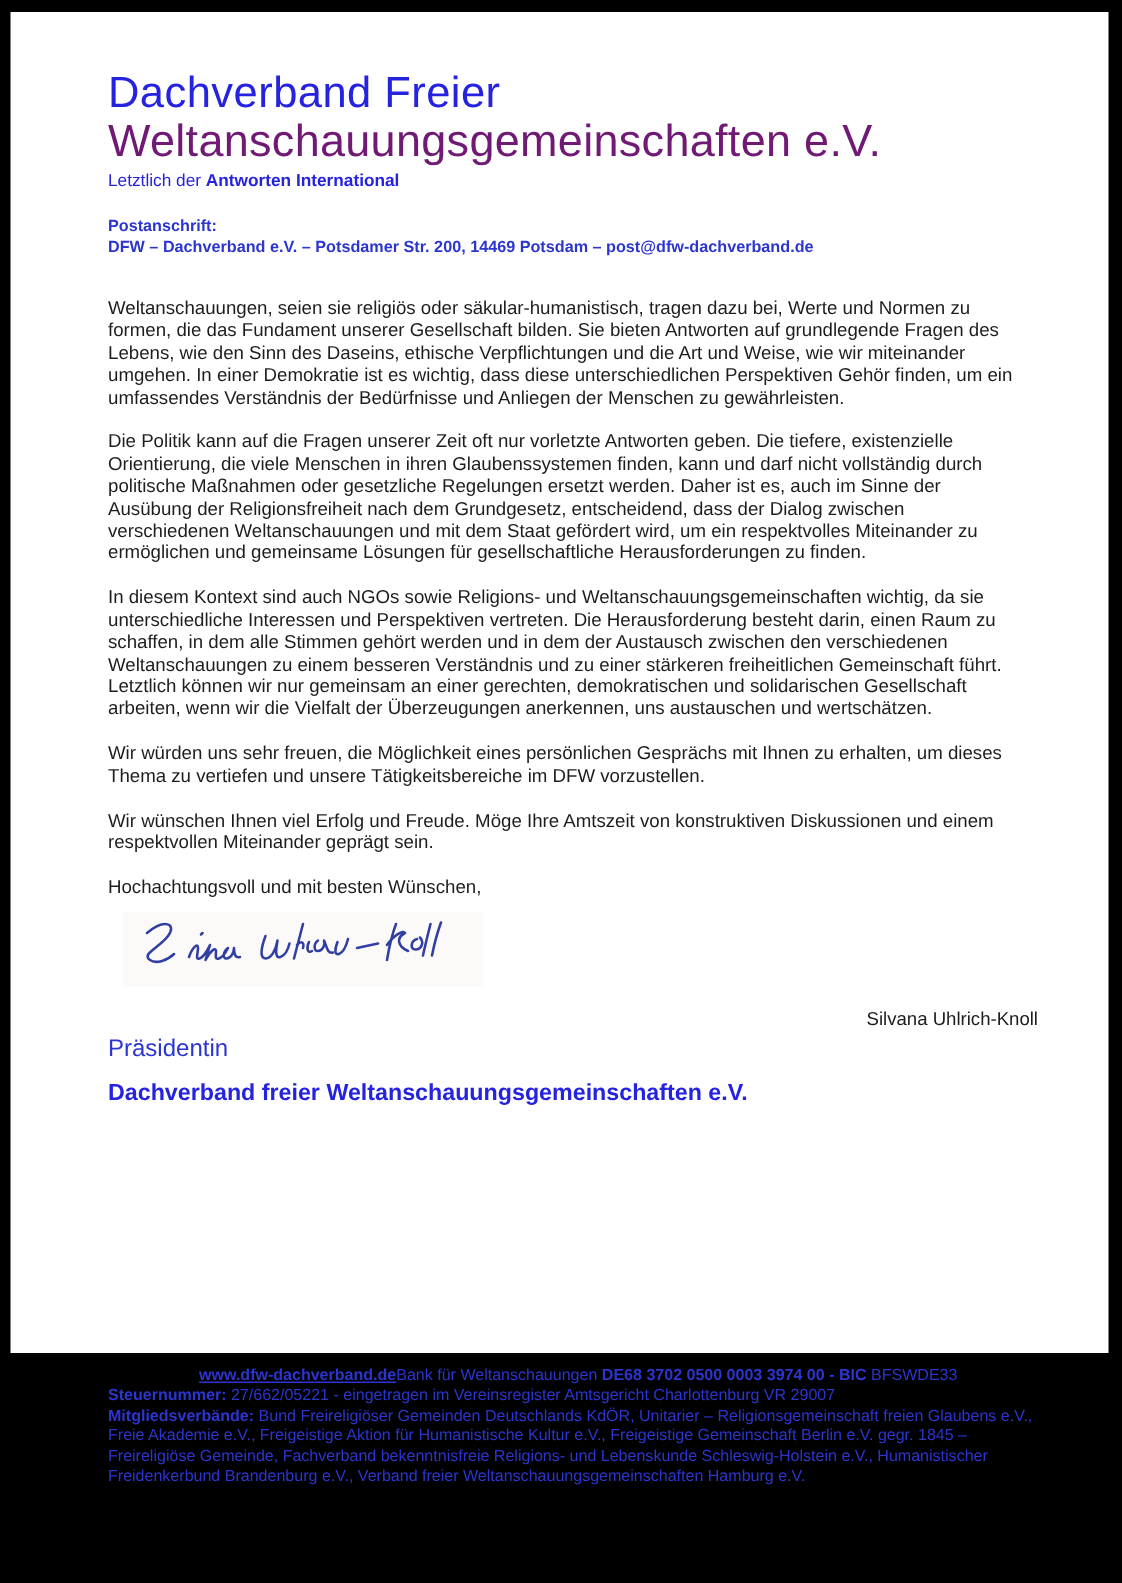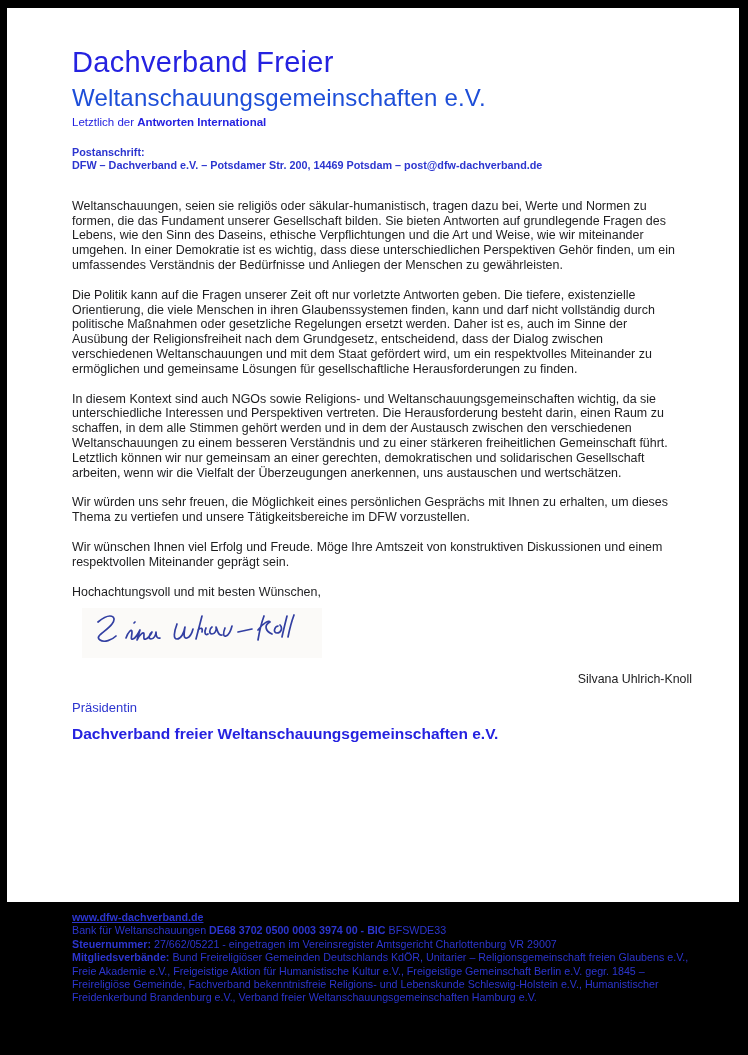--- a/index.html
+++ b/index.html
@@ -12,44 +12,44 @@
   }
   .page {
     position:absolute; left:7px; top:8px;
     width:732px; height:894px;
     background:#ffffff;
     box-sizing:border-box;
     padding:38px 47px 0 65px;
   }
   
   .title1 { color:#2522e0; font-size:29px; line-height:1.12; letter-spacing:0.3px; }
-  .title2 { color:#1d4ed8; font-size:24px; line-height:1.1; margin-top:7px; letter-spacing:0.2px; }
+  .title2 { color:#701a75; font-size:30px; line-height:1.1; letter-spacing:0.2px; }
   .membership { color:#2522e0; font-size:11.5px; margin-top:4px; }
   .membership .b { font-weight:bold; }
   .postal { margin-top:18px; color:#2c35cf; font-size:10.8px; line-height:13.5px; font-weight:bold; }
   
   .letter { margin-top:26px; color:#1d1d1f; font-size:12.45px; line-height:14.8px; }
   .letter p { margin:0 8px 15px 0; }
   .closing { margin-top:21px; margin-bottom:0 !important; }
   .sig-box {
     margin:9px 0 0 10px;
     width:240px; height:50px;
     background:#fbfaf8;
   }
   .sig-box svg { width:100%; height:100%; display:block; }
   .signer-name { margin-top:13px; font-size:12.4px; color:#1d1d1f; line-height:1.3;text-align:right; }
-  .signer-title { margin-top:12px; font-size:13px; color:#2c35cf; line-height:1.3; }
+  .signer-title { margin-top:3px; font-size:16px; color:#2c35cf; line-height:1.3; }
   .signer-org { margin-top:9px; font-size:15.5px; font-weight:bold; color:#2522e0; line-height:1.2; }
   
   .footer {
     position:absolute; left:65px; right:40px; top:903px;
     color:#2c35cf; font-size:10.7px; line-height:13.4px;
   }
   .footer .b { font-weight:bold; }
-  .f-row { display:flex; justify-content:flex-start; align-items:baseline;flex-direction:column; }
+  .f-row { display:flex; justify-content:center; align-items:baseline; }
   .site { font-weight:bold; text-decoration:underline; cursor:pointer; }
 </style>
 </head>
 <body>
 
 <div class="page">
 
   <header>
     <div class="title1">Dachverband Freier</div>
     <div class="title2">Weltanschauungsgemeinschaften e.V.</div>

